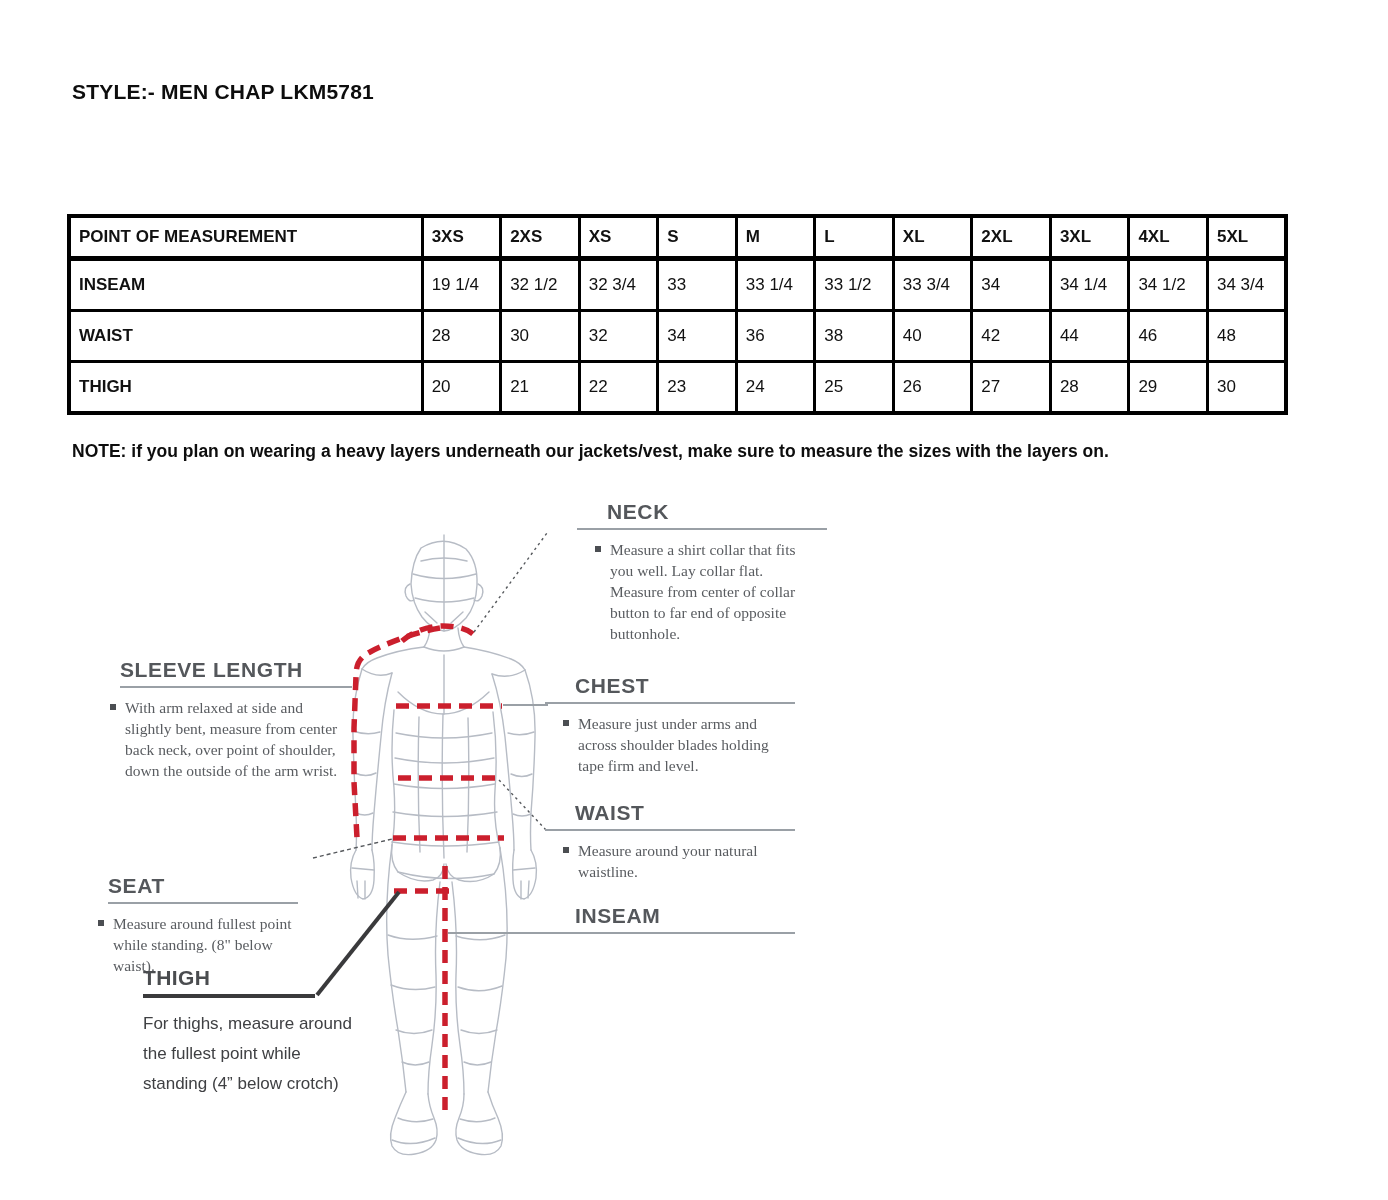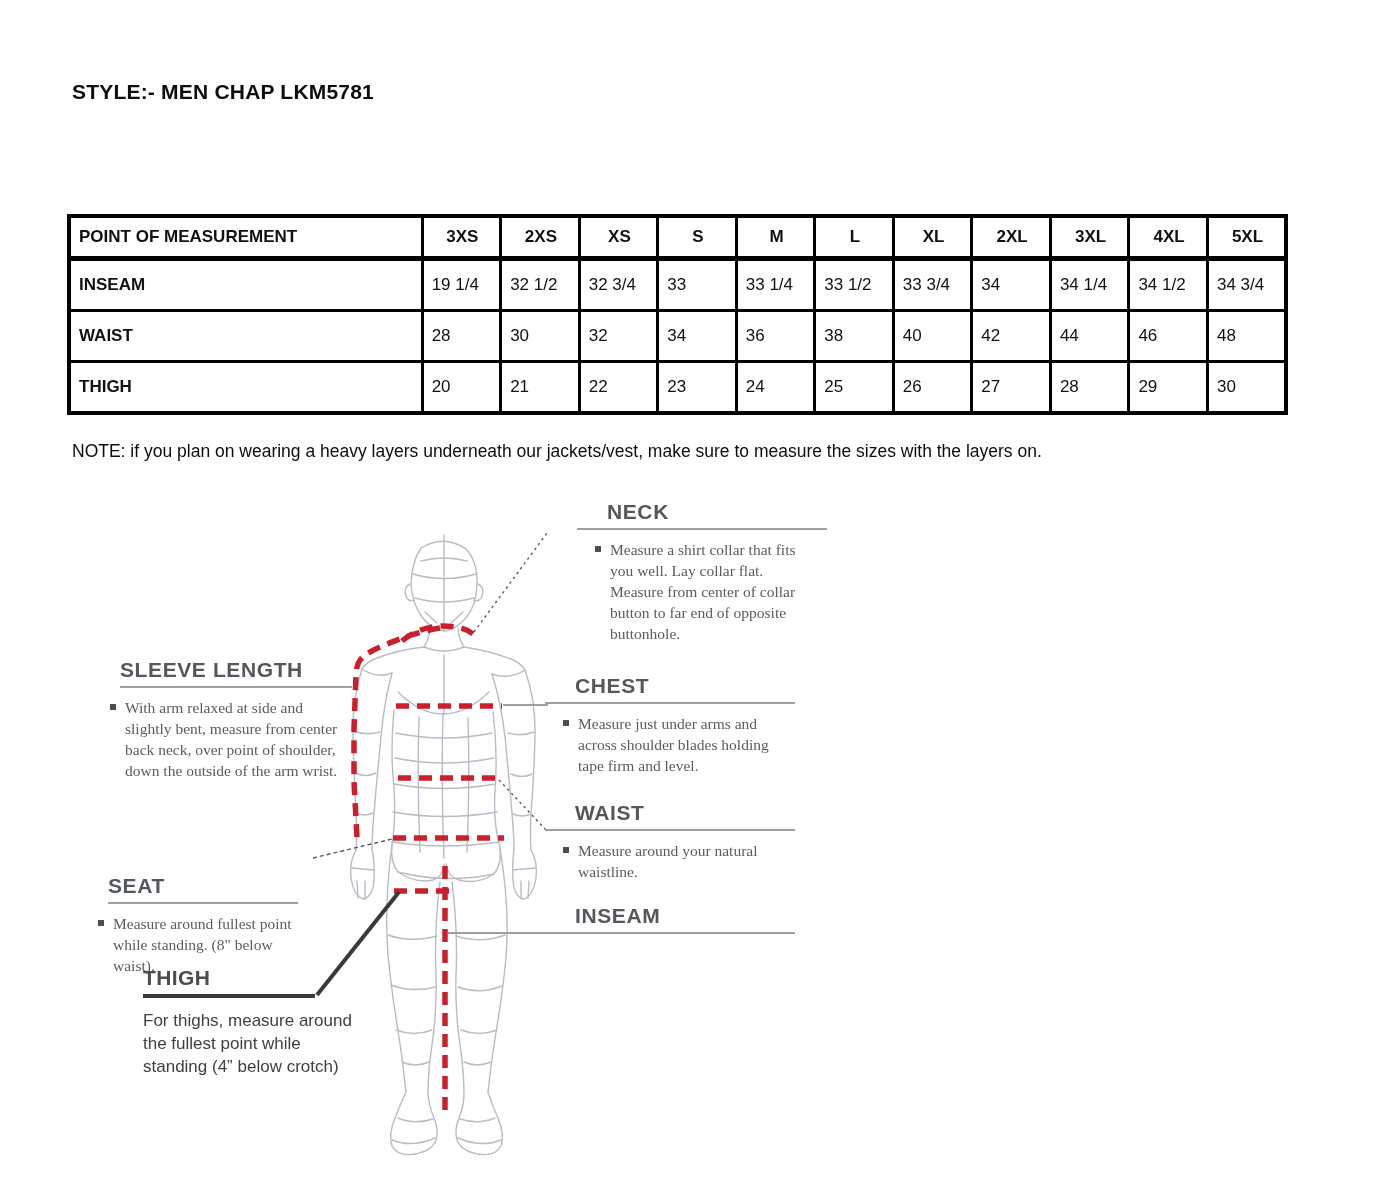--- a/index.html
+++ b/index.html
@@ -15,47 +15,47 @@
   .size-table{
     position:absolute;left:67px;top:214px;width:1221px;
     border-collapse:collapse;table-layout:fixed;
     border:4px solid #000;
   }
   .size-table th,.size-table td{
     border:3px solid #000;text-align:left;padding:2px 6px 2px 8px;
     font-size:17px;white-space:nowrap;overflow:hidden;
   }
   .size-table thead th{height:34px;font-weight:bold;border-bottom:5px solid #000;}
-  .size-table thead th.size-col{text-align:center;}
+  .size-table thead th.size-col{text-align:left;}
   .size-table tbody td{height:44px;font-weight:normal;}
   .size-table tbody td.row-label{font-weight:bold;}
   
   .note-line{
     position:absolute;left:72px;top:441px;width:1240px;
-    font-size:17.5px;font-weight:normal;color:#0d0d0d;
+    font-size:17.5px;font-weight:bold;color:#0d0d0d;
   }
   
   .guide-block{position:absolute;}
   .guide-heading{
     font-size:21px;font-weight:bold;letter-spacing:.6px;color:#54575b;
     padding-bottom:4px;border-bottom:2px solid #9aa0a6;line-height:24px;
   }
   .guide-heading.indent{padding-left:30px;}
   .guide-heading.dark{border-bottom:4px solid #3a3a3c;color:#4a4c4f;letter-spacing:.4px;}
   .guide-desc{
     display:flex;align-items:flex-start;margin-top:9px;
     font-size:15.5px;line-height:21px;color:#595c60;
   }
   .guide-desc .bullet{
     flex:0 0 auto;width:6px;height:6px;background:#4b4e52;margin:7px 9px 0 0;
   }
   .guide-desc.right-col{margin-left:18px;}
   .guide-desc .txt{max-width:205px;font-family:Liberation Serif, serif;}
   .thigh-desc{
-    margin-top:11px;font-size:17px;line-height:23px;color:#3f4043;width:218px;
+    margin-top:11px;font-size:17px;line-height:30px;color:#3f4043;width:218px;
   }
   svg.diagram{position:absolute;left:0;top:0;}
 </style>
 </head>
 <body>
 
 <div class="style-title">STYLE:- MEN CHAP LKM5781</div>
 
 <table class="size-table">
   <colgroup>

